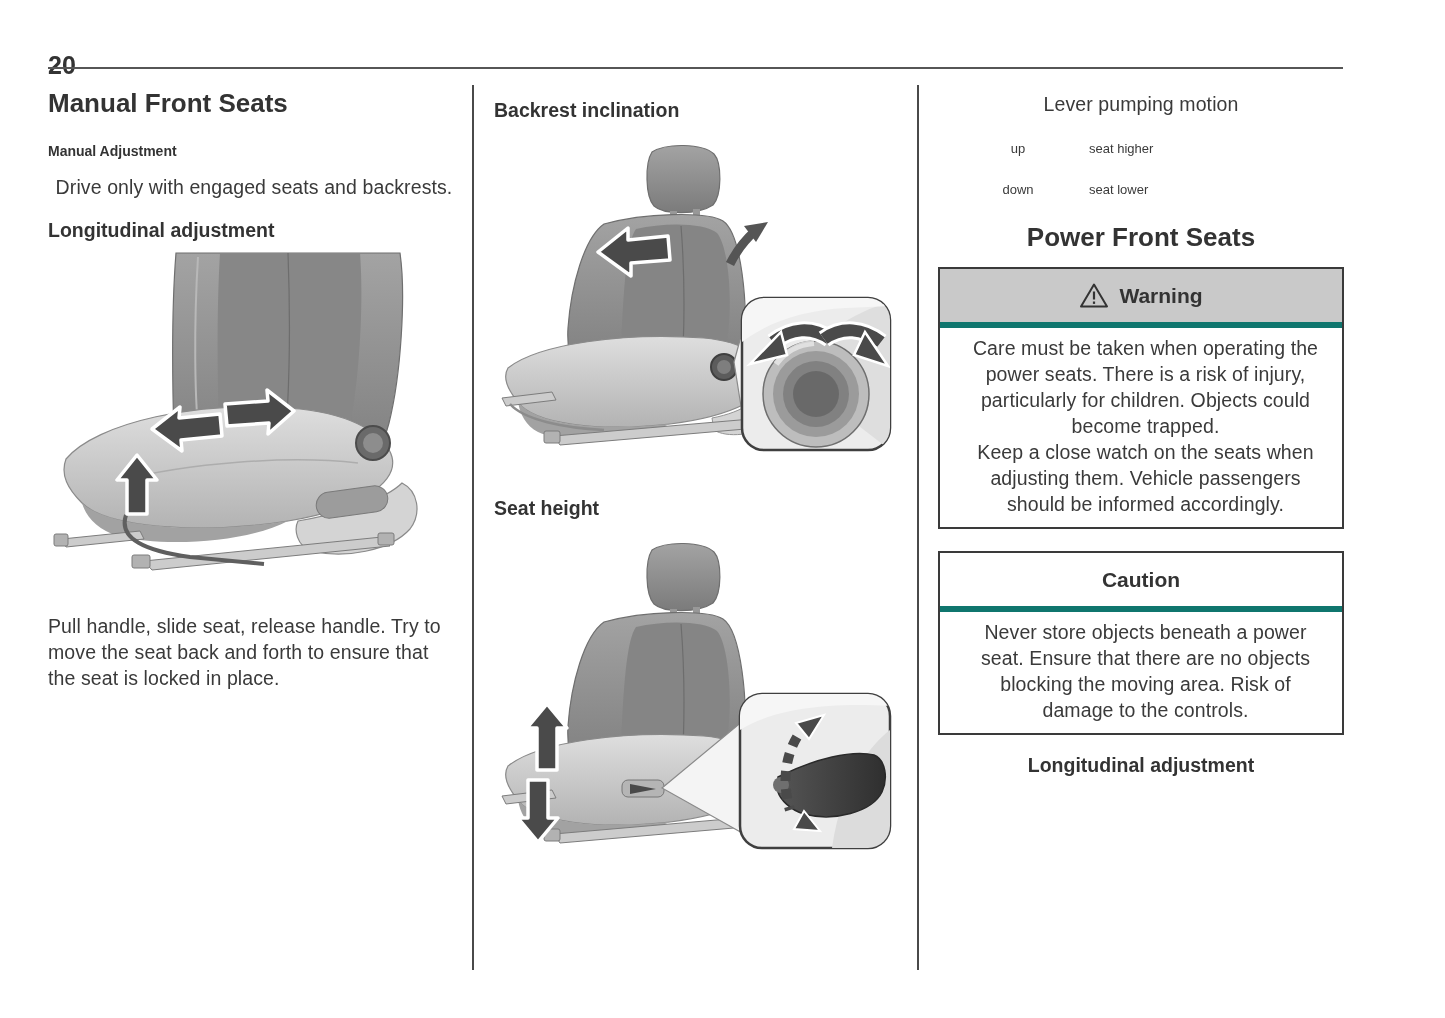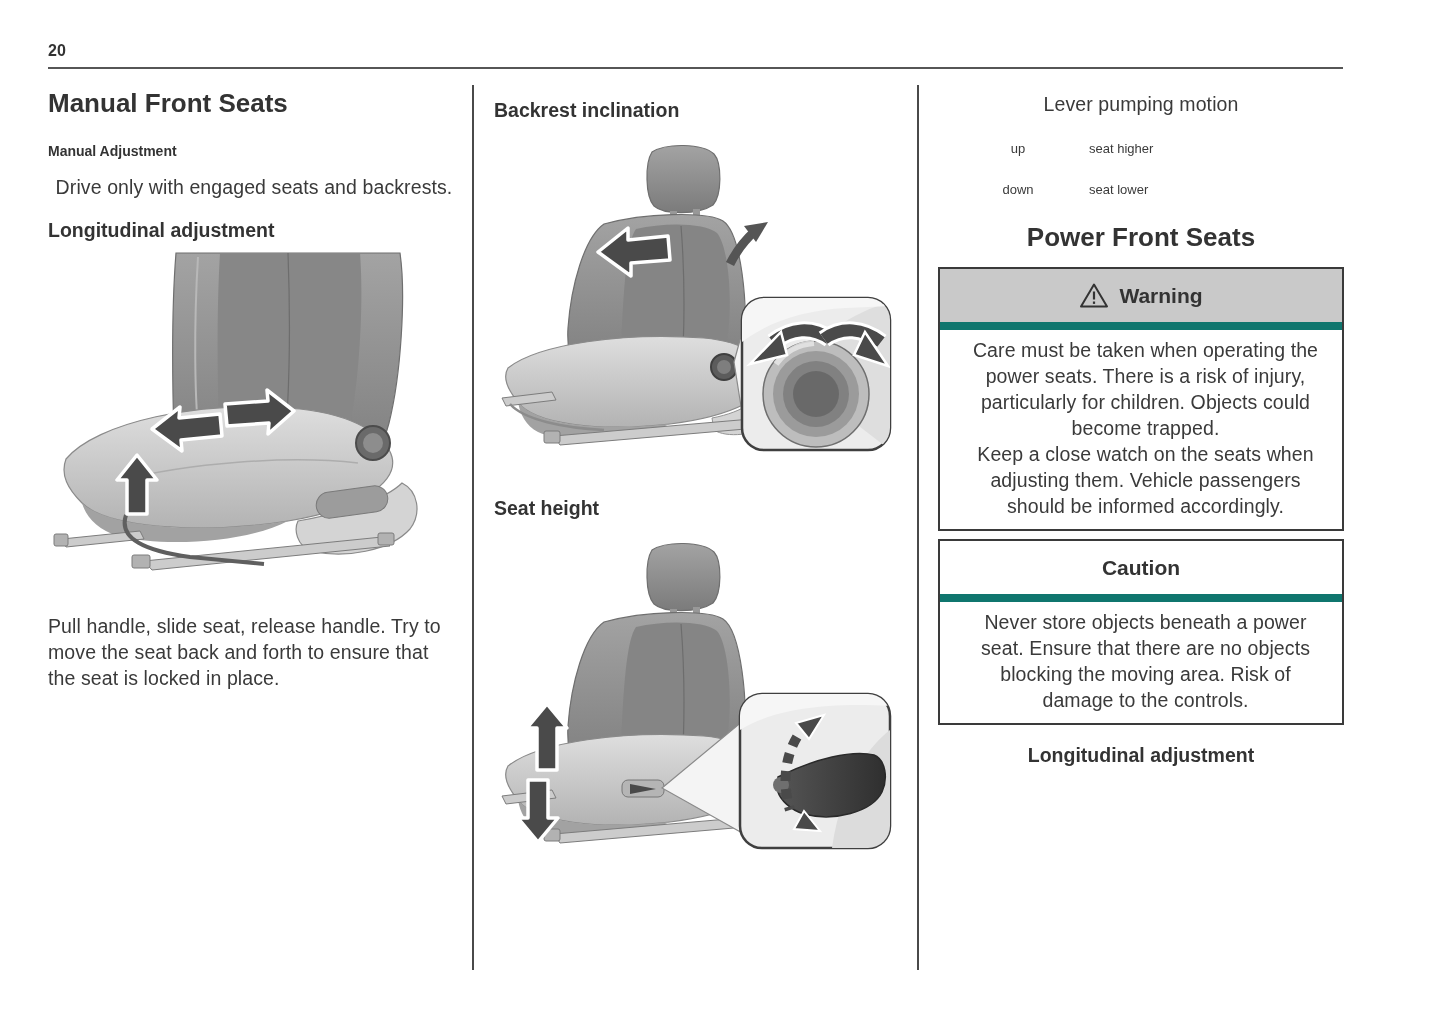--- a/index.html
+++ b/index.html
@@ -1,21 +1,21 @@
 <!DOCTYPE html>
 <html><head>
 <meta charset="utf-8">
 <style>
   html,body{margin:0;padding:0;background:#fff;}
   .page{
     position:relative;width:1445px;height:1018px;background:#ffffff;
     font-family:"Liberation Sans",sans-serif;color:#3a3a3a;overflow:hidden;
   }
   
-  .hdr-num{position:absolute;left:48px;top:42px;font-size:16px;font-weight:bold;color:#333;}
+  .hdr-num{position:absolute;left:48px;top:51px;font-size:25px;font-weight:bold;color:#333;}
   .hdr-title{position:absolute;left:182px;top:38px;font-size:24px;font-weight:bold;color:#333;}
   .hdr-rule{position:absolute;left:48px;top:67px;width:1295px;height:2px;background:#565656;}
   
   .vdiv{position:absolute;top:85px;height:885px;width:2px;background:#4a4a4a;}
   .vdiv.d1{left:472px;}
   .vdiv.d2{left:917px;}
   
   .col{position:absolute;top:85px;}
   .col1{left:48px;width:412px;}
   .col2{left:494px;width:414px;}
@@ -31,25 +31,25 @@
   .col1 p.caption{margin-top:23px;}
   .col2 h3.first{margin-top:12px;}
   .col2 figure{margin:13px 0 0 0;}
   .col2 p.caption{margin-top:20px;}
   .col2 h3.second{margin-top:21px;}
   .col3 p.first{margin-top:6px;}
   .lever-table{margin-top:19px;}
   .lever-row{display:flex;margin-bottom:15px;font-size:13px;line-height:26px;}
   .lever-row .act{width:142px;padding-left:9px;}
   .col3 h1{margin-top:19px;}
-  .alert{border:2px solid #3a3a3a;margin-top:8px;background:#fff;}
+  .alert{border:2px solid #3a3a3a;margin-top:22px;background:#fff;}
   .alert.warning{margin-top:15px;}
   .alert-head{
     min-height:53px;display:flex;align-items:center;justify-content:center;gap:10px;
-    border-bottom:8px solid #0f766e;font-size:21px;font-weight:bold;color:#333;
+    border-bottom:6px solid #0f766e;font-size:21px;font-weight:bold;color:#333;
   }
   .alert-head.gray{background:#c9c9c9;}
   .alert-body{padding:7px 16px 10px 25px;}
   .alert-body p + p{margin-top:0;}
   .col3 h3.tail{margin-top:17px;}
   figure{padding:0;}
   .warn-tri{width:30px;height:27px;display:block;}
 </style>
 </head>
 <body>

